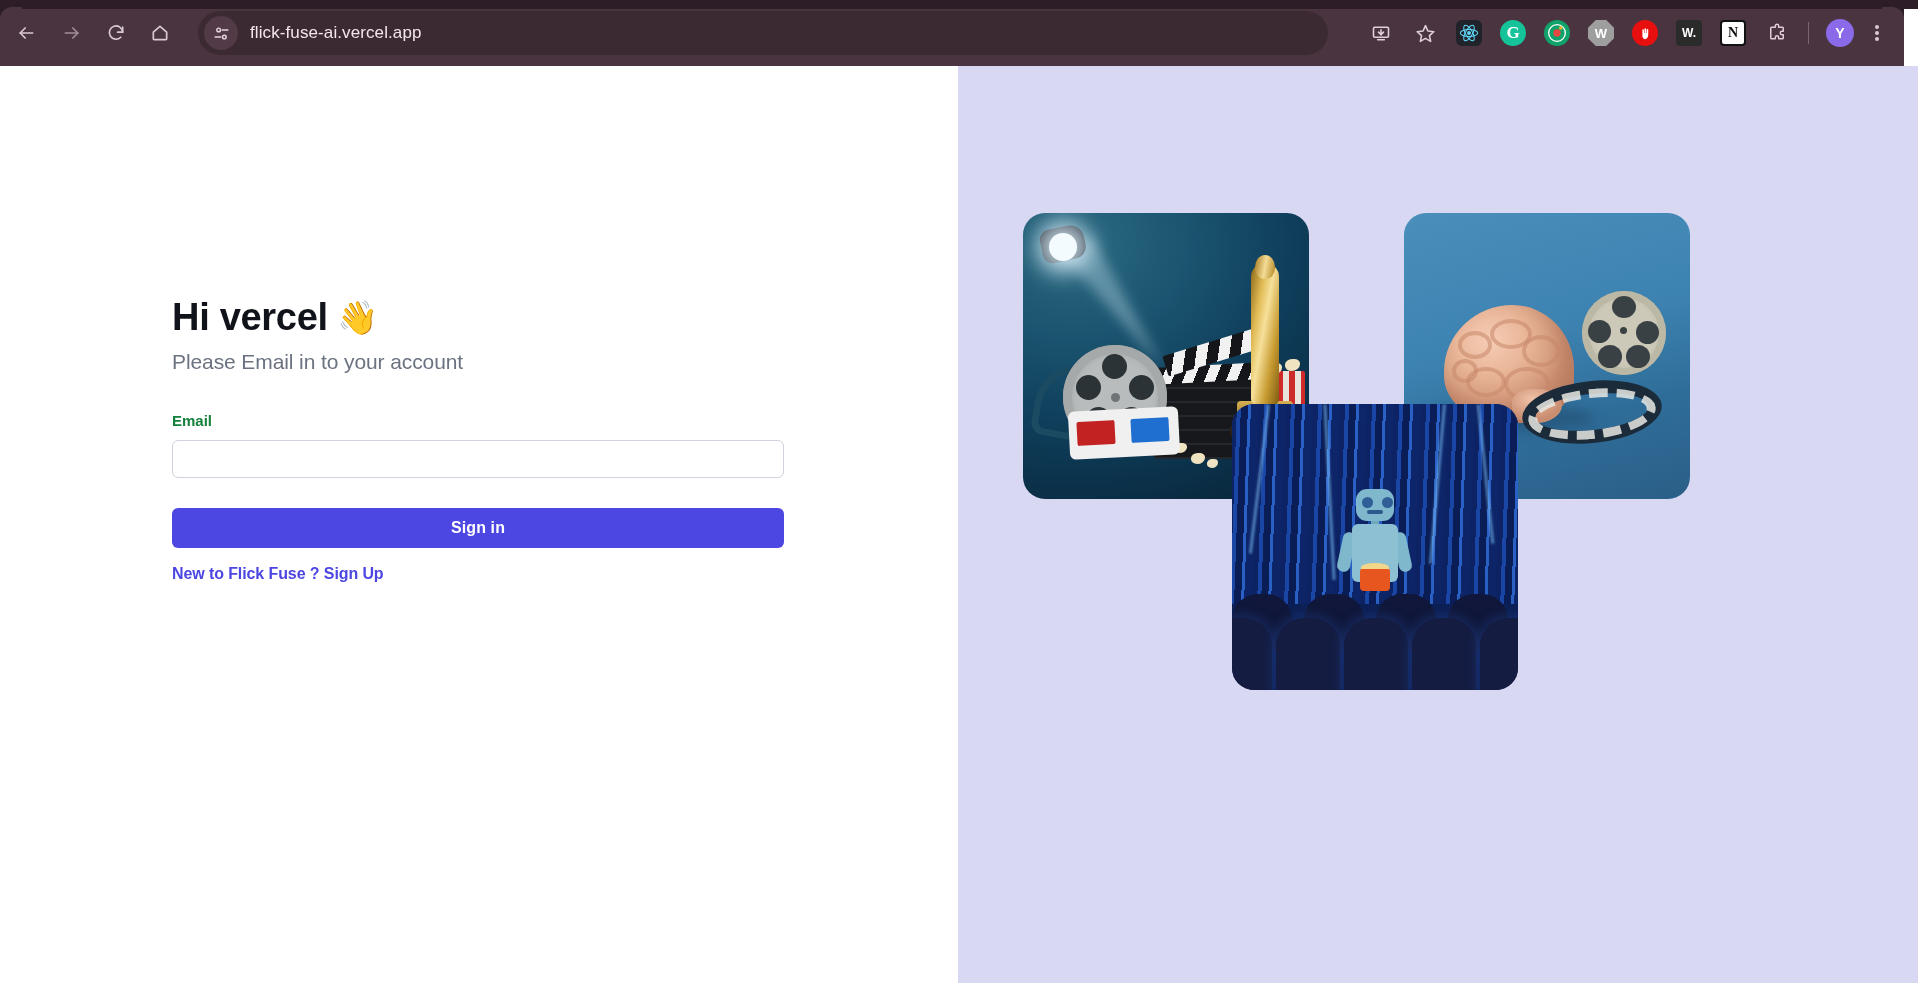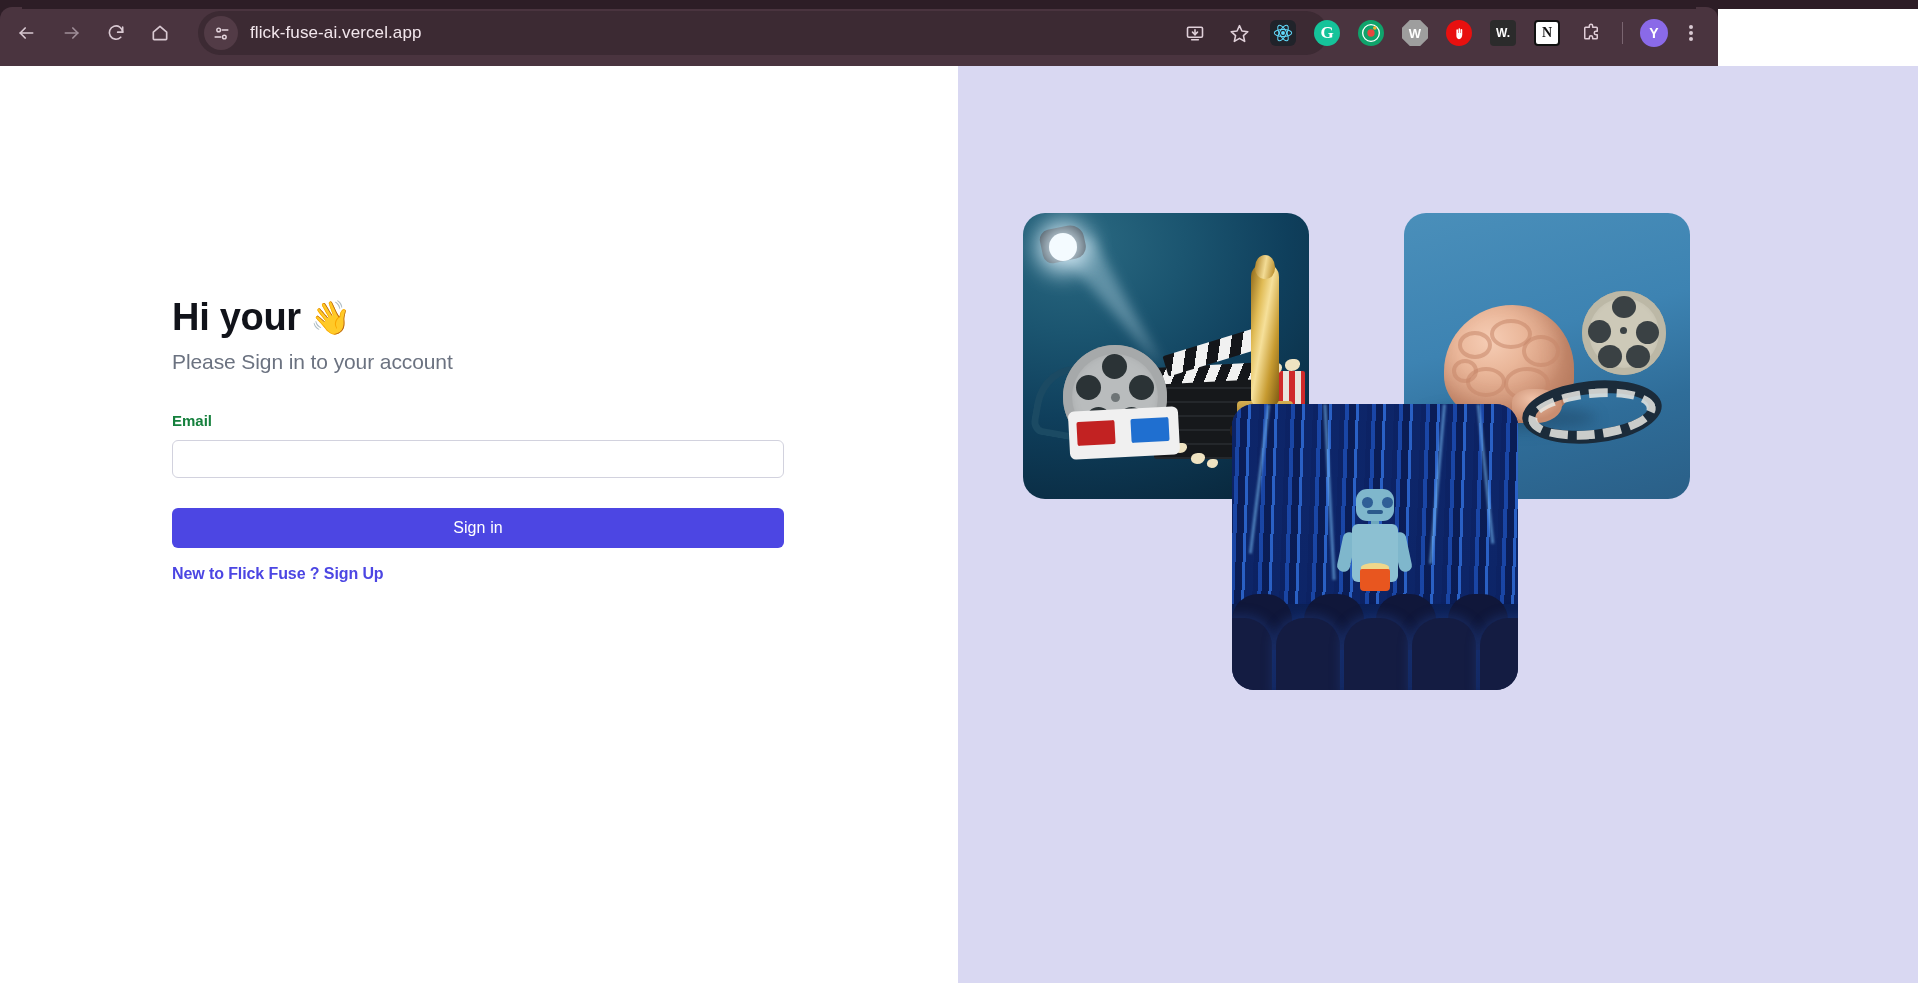--- a/index.html
+++ b/index.html
@@ -6,21 +6,21 @@
   html, body {
     width: 1918px; height: 983px;
     overflow: hidden;
     font-family: "Liberation Sans", sans-serif;
     background: #ffffff;
   }
 
   
   #browser-chrome {
     position: absolute; left: 0; top: 0;
-    width: 1718px; height: 66px;
+    width: 1904px; height: 66px;
     background: #4a343f;
   }
   #tabstrip-edge {
     position: absolute; left: 0; top: 0;
     width: 1918px; height: 9px;
     background: #2d1d26;
   }
   #tabstrip-curve-l {
     position: absolute; left: 0; top: 7px;
     width: 22px; height: 14px;
@@ -167,21 +167,21 @@
     font-family: "Liberation Sans", sans-serif;
     outline: none;
   }
   #password-group { margin-top: 32px; }
   #signin-button {
     margin-top: 30px;
     width: 612px; height: 40px;
     background: #4c46e3;
     border: none; border-radius: 6px;
     color: #ffffff;
-    font-size: 16px; font-weight: normal;
+    font-size: 16px; font-weight: bold;
     font-family: "Liberation Sans", sans-serif;
     cursor: pointer;
     letter-spacing: 0.1px;
   }
   #signup-link {
     display: inline-block;
     margin-top: 17px;
     color: #4c46e3;
     font-size: 16px;
     font-weight: bold;
@@ -482,24 +482,24 @@
       </div>
     </div>
   </div>
 </div>
 
 <div id="page">
 
   <div id="left-pane">
     <form id="signin-form">
       <div id="greeting-heading">
-        <span>Hi your</span>
+        <span>Hi vercel</span>
         <span id="wave-emoji">👋</span>
       </div>
-      <div id="signin-subtitle">Please Sign in to your account</div>
+      <div id="signin-subtitle">Please Email in to your account</div>
 
       <div class="field-group">
         <label class="field-label" for="email-input">Email</label>
         <input class="field-input" id="email-input" type="email" placeholder="" style="">
       </div>
 
 
       <button id="signin-button" type="submit">Sign in</button>
       <br>
       <a id="signup-link" href="#">New to Flick Fuse ? Sign Up</a>

